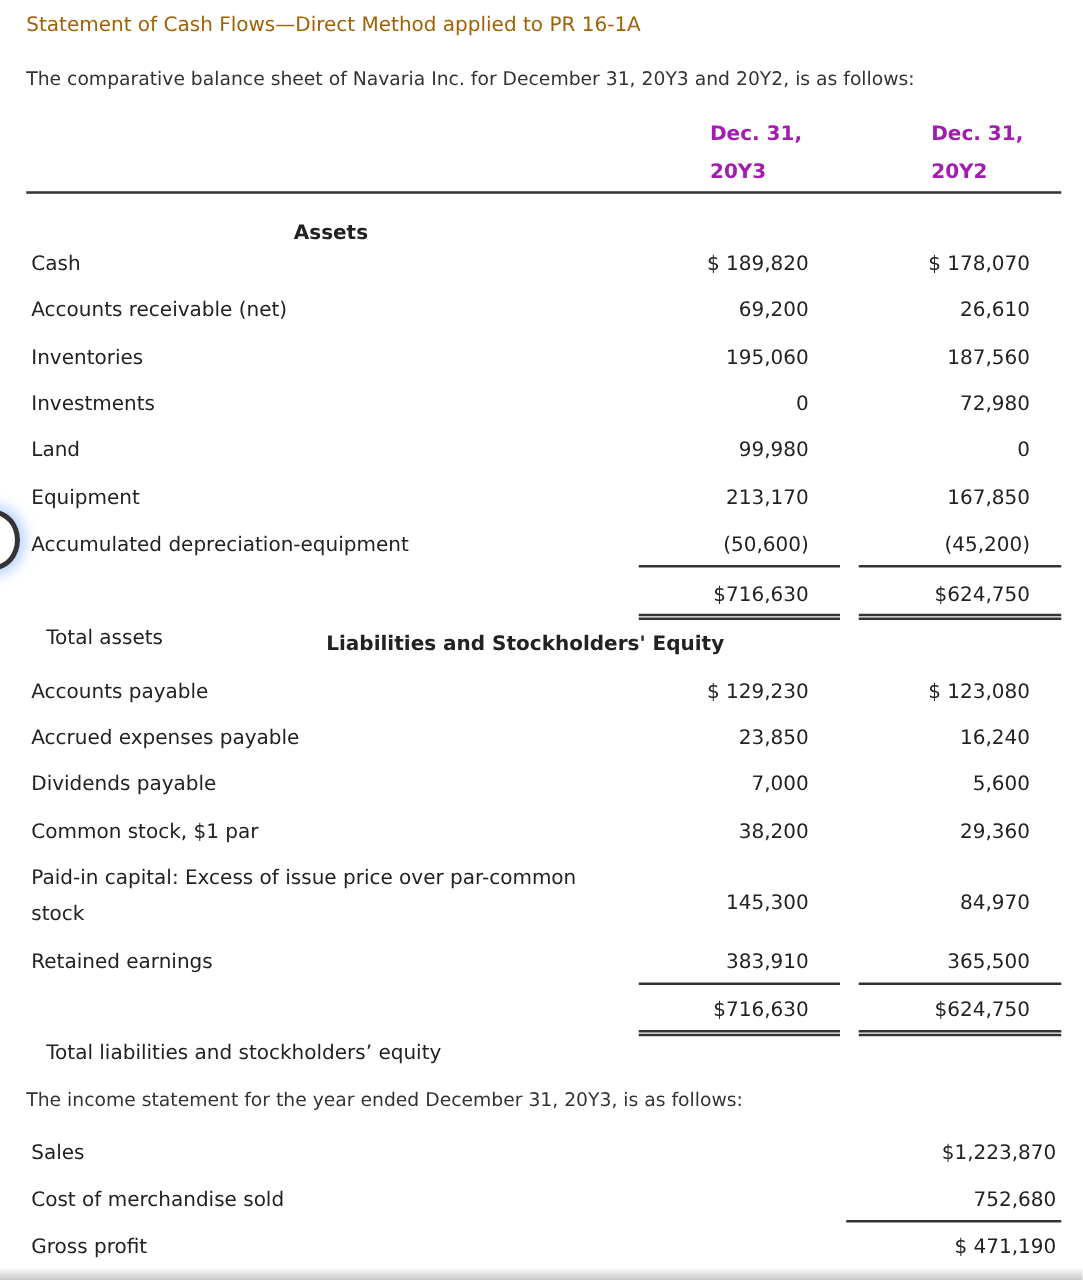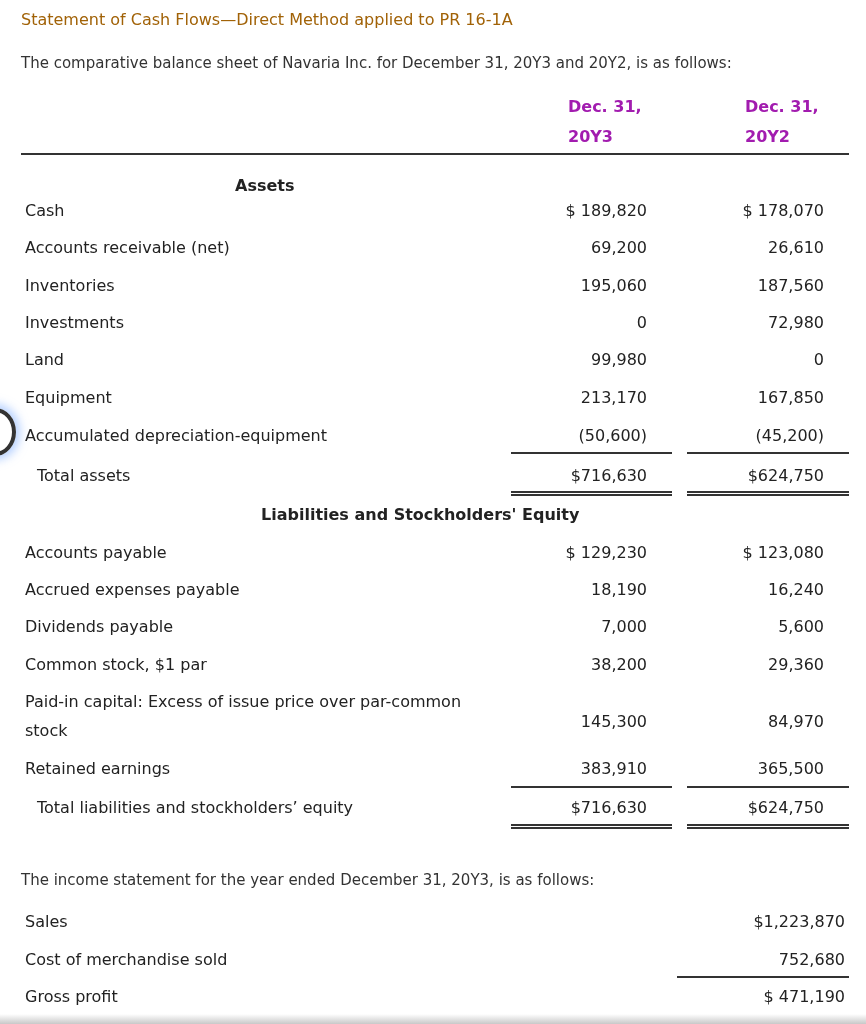--- a/index.html
+++ b/index.html
@@ -16,21 +16,21 @@
     position: absolute; left: 21px; top: 54px;
     font-size: 15px; color: #333333; white-space: nowrap;
   }
   .colhead {
     position: absolute; font-weight: bold; font-size: 16px; line-height: 30px; color: #a21caf;
   }
   .rule { position: absolute; background: #333333; height: 2px; }
   .dbl { position: absolute; height: 5px; border-top: 2px solid #333; border-bottom: 2px solid #333; box-sizing: border-box; }
   .row { position: absolute; left: 0; width: 866px; font-size: 16px; }
   .row .label { position: absolute; left: 25px; white-space: nowrap; }
-  .row .label.indent { left: 37px; }
+  .row .label.indent { left: 37px; margin-top: 34px; }
   .row .v1 { position: absolute; right: 219px; text-align: left; white-space: nowrap; }
   .row .v2 { position: absolute; right: 42px; white-space: nowrap; }
   .row .v3 { position: absolute; right: 21px; text-align: right; white-space: nowrap; }
   .section-head {
     position: absolute; font-weight: bold; font-size: 16px; white-space: nowrap;
   }
   .multiline { line-height: 29px; }
   .side-circle {
     position: absolute; left: -26px; top: 408px; width: 34px; height: 40px;
     border: 4px solid #333; border-radius: 50%;
@@ -107,21 +107,21 @@
 
 <div class="section-head" style="left:261px; top:505px;">Liabilities and Stockholders' Equity</div>
 
 <div class="row" style="top:543px;">
   <span class="label">Accounts payable</span>
   <span class="v1">$ 129,230</span>
   <span class="v2">$ 123,080</span>
 </div>
 <div class="row" style="top:580px;">
   <span class="label">Accrued expenses payable</span>
-  <span class="v1">18,190</span>
+  <span class="v1">23,850</span>
   <span class="v2">16,240</span>
 </div>
 <div class="row" style="top:617px;">
   <span class="label">Dividends payable</span>
   <span class="v1">7,000</span>
   <span class="v2">5,600</span>
 </div>
 <div class="row" style="top:655px;">
   <span class="label">Common stock, $1 par</span>
   <span class="v1">38,200</span>

